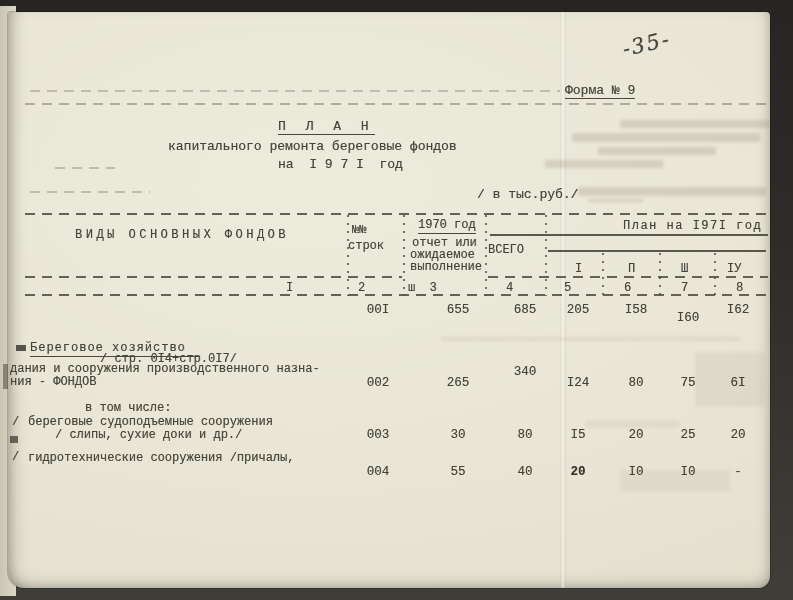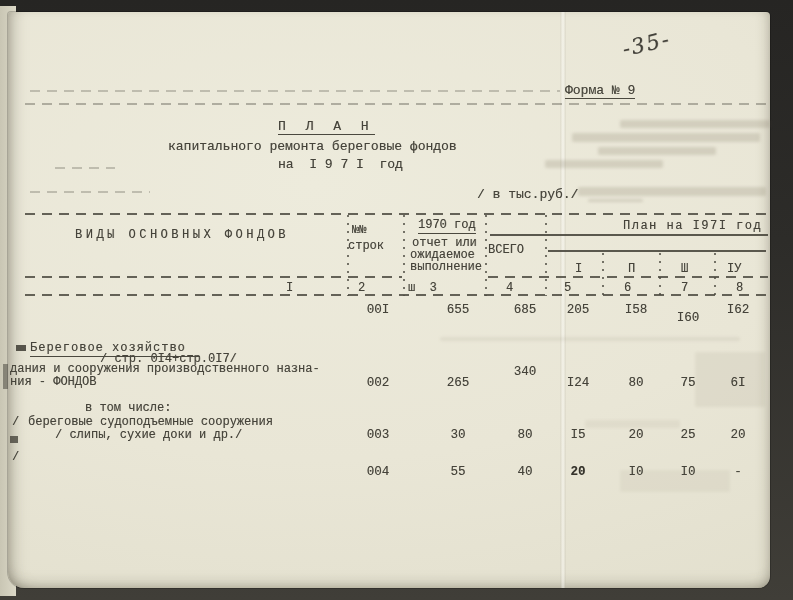--- a/index.html
+++ b/index.html
@@ -155,20 +155,21 @@
   <div class="tw" style="left:28px;top:416px;">береговые судоподъемные сооружения</div>
   <div class="tw num" style="left:346px;top:429px;">003</div>
   <div class="tw num" style="left:426px;top:429px;">30</div>
   <div class="tw num" style="left:493px;top:429px;">80</div>
   <div class="tw num" style="left:546px;top:429px;">I5</div>
   <div class="tw num" style="left:604px;top:429px;">20</div>
   <div class="tw num" style="left:656px;top:429px;">25</div>
   <div class="tw num" style="left:706px;top:429px;">20</div>
 
   <div class="tw" style="left:12px;top:451px;">/</div>
+  <div class="tw" style="left:28px;top:452px;">гидротехнические сооружения /причалы,</div>
   <div class="tw num" style="left:346px;top:466px;">004</div>
   <div class="tw num" style="left:426px;top:466px;">55</div>
   <div class="tw num" style="left:493px;top:466px;">40</div>
   <div class="tw num bd" style="left:546px;top:466px;">20</div>
   <div class="tw num" style="left:604px;top:466px;">I0</div>
   <div class="tw num" style="left:656px;top:466px;">I0</div>
   <div class="tw num" style="left:706px;top:466px;">-</div>
 </div>
 
 </body></html>

